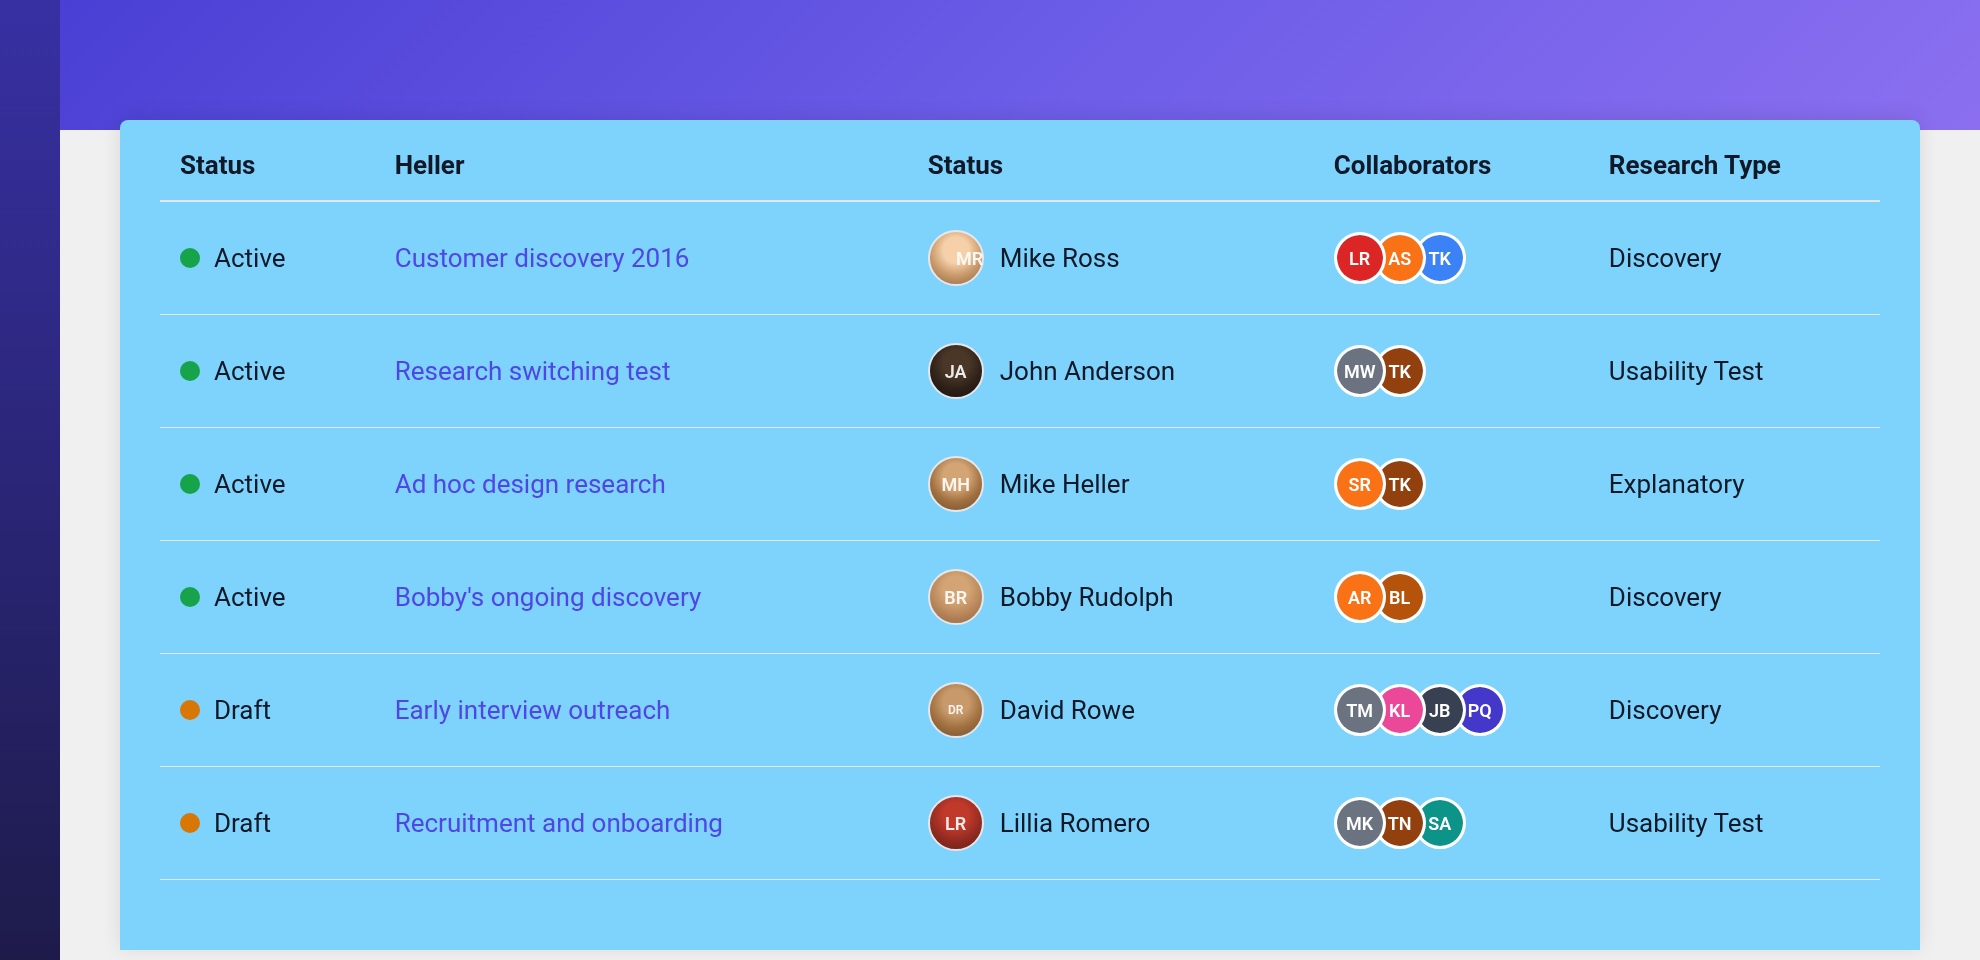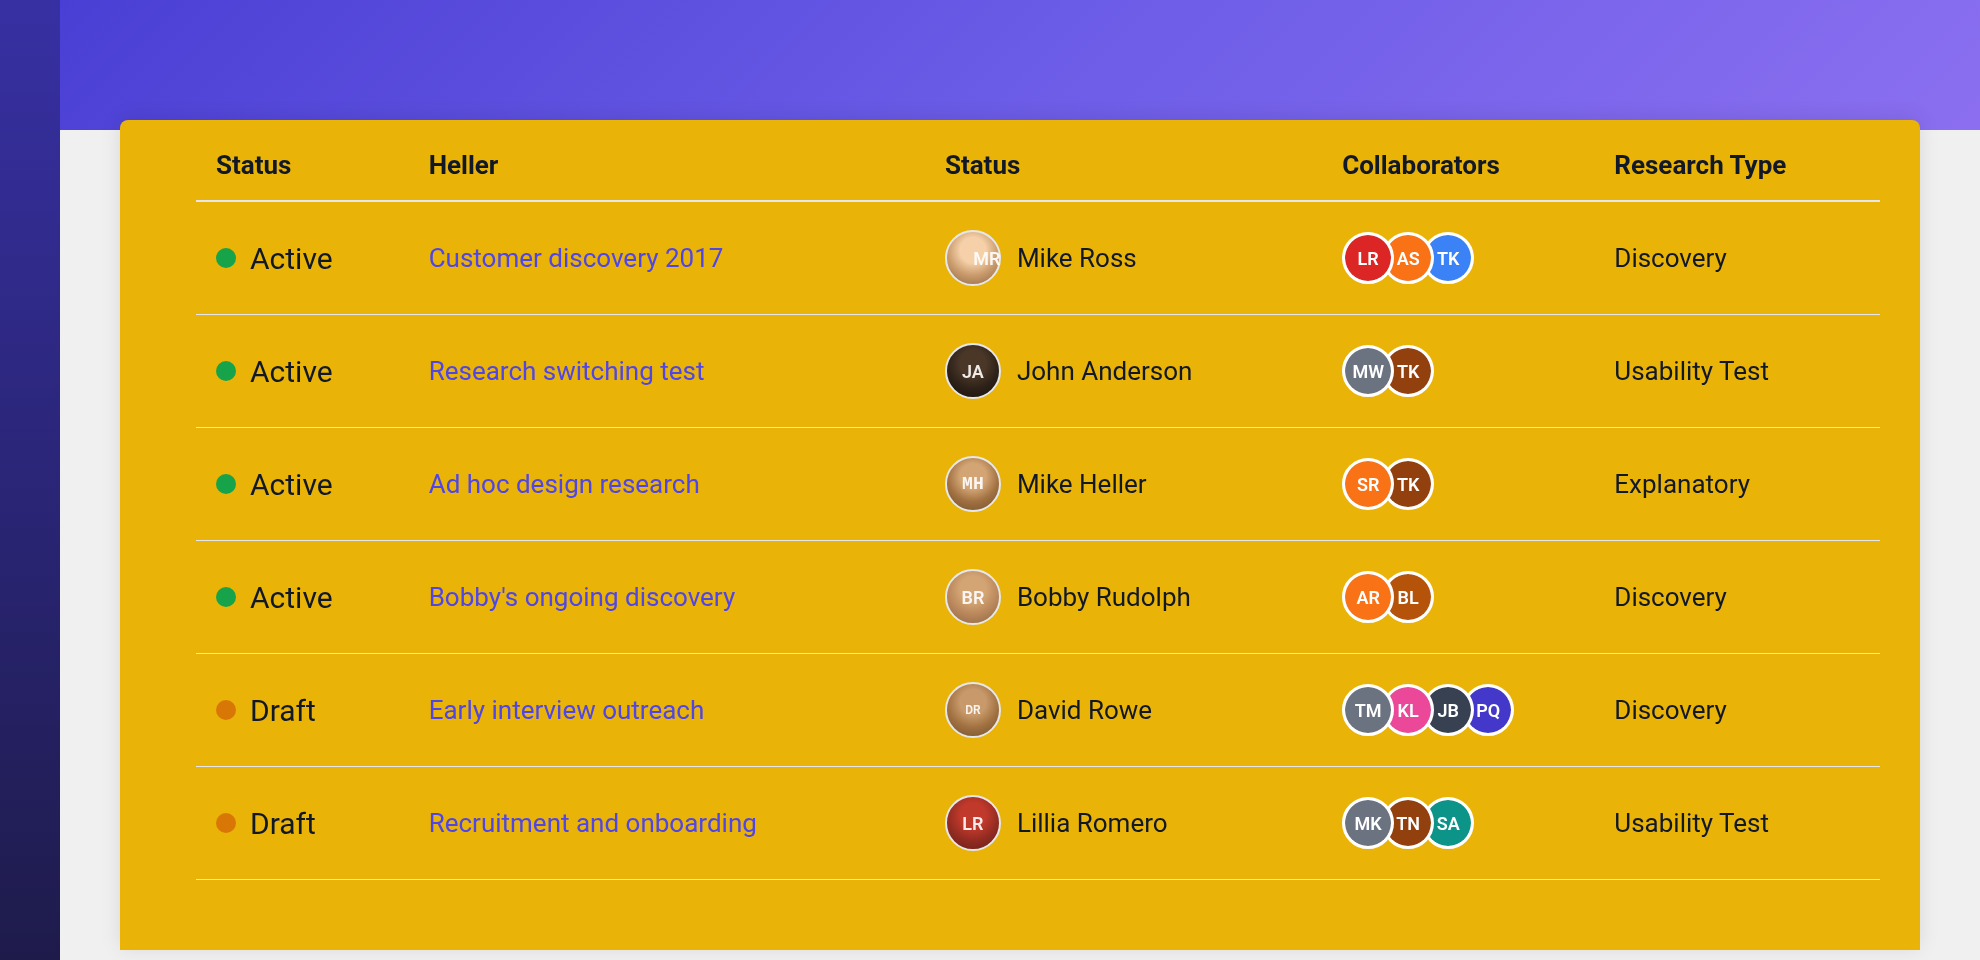--- a/index.html
+++ b/index.html
@@ -17,28 +17,27 @@
     }
 
     .header-bg {
       width: 100%;
       height: 130px;
       background: linear-gradient(135deg, #4a3fd4 0%, #6b5ce7 50%, #8b6ff0 100%);
       position: relative;
     }
 
     .main-container {
-      background: #eab308;
+      background: #7dd3fc;
       margin: 0 60px;
       border-radius: 8px 8px 0 0;
       margin-top: -10px;
       min-height: 830px;
       position: relative;
       box-shadow: 0 -2px 20px rgba(0,0,0,0.1);
-      padding-left: 36px;
     }
 
     .table-wrapper {
       padding: 0 40px;
     }
 
     table {
       width: 100%;
       border-collapse: collapse;
     }
@@ -79,21 +78,21 @@
 
     .status-dot.active {
       background: #16a34a;
     }
 
     .status-dot.draft {
       background: #d97706;
     }
 
     .status-label {
-      font-size: 30px;
+      font-size: 26px;
       color: #111827;
     }
 
     .title-link {
       color: #4f46e5;
       font-size: 26px;
       cursor: pointer;
       text-decoration: none;
     }
 
@@ -230,21 +229,21 @@
             </tr>
           </thead>
           <tbody id="table-body">
           <tr>
                 <td>
       <div class="status-cell">
         <span class="status-dot active"></span>
         <span class="status-label">Active</span>
       </div>
     </td>
-                <td><a class="title-link" href="#">Customer discovery 2017</a></td>
+                <td><a class="title-link" href="#">Customer discovery 2016</a></td>
                 <td>
       <div class="owner-cell">
         <div class="avatar-placeholder photo-mike-ross">
           <span style="font-size:18px; color:rgba(255,255,255,0.9);margin-left:28px;">MR</span>
         </div>
         <span>Mike Ross</span>
       </div>
     </td>
                 <td>
                   <div class="collaborators-cell">
@@ -296,21 +295,21 @@
                 <td>
       <div class="status-cell">
         <span class="status-dot active"></span>
         <span class="status-label">Active</span>
       </div>
     </td>
                 <td><a class="title-link" href="#">Ad hoc design research</a></td>
                 <td>
       <div class="owner-cell">
         <div class="avatar-placeholder photo-mike-heller">
-          <span style="font-size:18px; color:rgba(255,255,255,0.9);font-family:Liberation Mono, monospace;">MH</span>
+          <span style="font-size:18px; color:rgba(255,255,255,0.9);">MH</span>
         </div>
         <span>Mike Heller</span>
       </div>
     </td>
                 <td>
                   <div class="collaborators-cell">
         <div class="collab-avatar" style="z-index:10">
           <div class="collab-avatar-inner av-orange">SR</div>
         </div>
 

